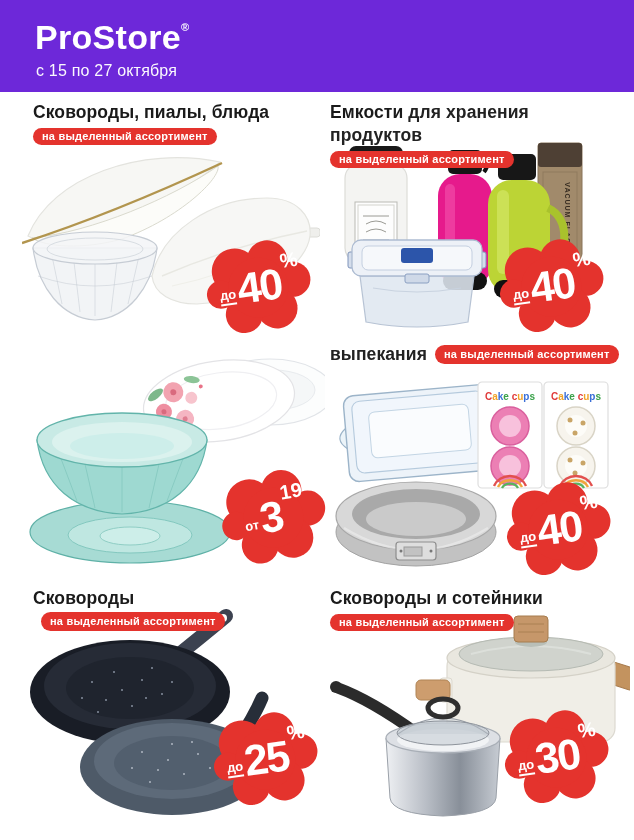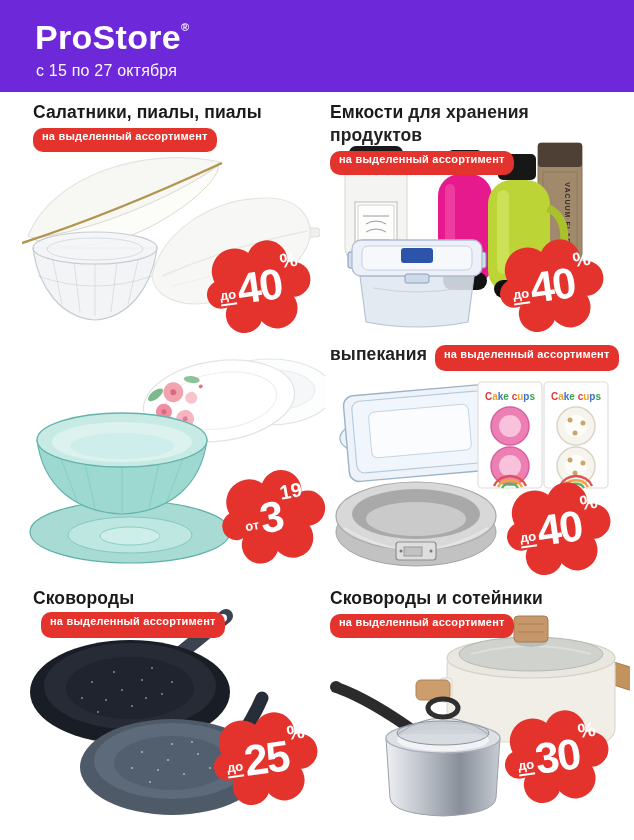--- a/index.html
+++ b/index.html
@@ -11,21 +11,21 @@
   .header{position:absolute;left:0;top:0;width:634px;height:92px;background:#6d28d9;color:#fff}
   .logo{position:absolute;left:35px;top:20px;font-size:34px;font-weight:bold;letter-spacing:.3px;line-height:1}
   .logo .reg{font-size:11px;vertical-align:18px;font-weight:bold}
   .dates{position:absolute;left:36px;top:62px;font-size:16px;font-weight:normal;letter-spacing:.2px;opacity:.97}
 
   
   .section{position:absolute;width:292px;z-index:3}
   .title{font-size:17.5px;line-height:1.3;color:#1a1a1a;font-weight:bold;letter-spacing:.1px}
   .title .light{font-weight:bold;color:#222}
   .pill{display:inline-block;background:#e4332d;color:#fff;font-size:11px;font-weight:bold;
-        padding:2px 9px 10px;border-radius:10px;letter-spacing:.2px;white-space:nowrap;vertical-align:2px}
+        padding:2px 9px 3px;border-radius:10px;letter-spacing:.2px;white-space:nowrap;vertical-align:2px}
   .pill-row{margin-top:4px}
   .inline-pill{margin-left:8px}
 
   
   .art{position:absolute;z-index:1}
 
   
   .offer{position:absolute;width:110px;height:97px;z-index:2;transform:rotate(-8deg)}
   .offer.tilt-more{transform:rotate(-10deg)}
   .offer .blob{position:absolute;inset:0;width:100%;height:100%}
@@ -39,21 +39,21 @@
 <body>
 
 <div class="page">
 
   <div class="header">
     <div class="logo"><span>ProStore</span><span class="reg">®</span></div>
     <div class="dates">с 15 по 27 октября</div>
   </div>
 
   <div class="section" style="left:33px;top:101px">
-    <div class="title"><span>Салатники, пиалы, пиалы</span><span class="light"></span></div>
+    <div class="title"><span>Сковороды, пиалы, блюда</span><span class="light"></span></div>
     <div class="pill-row"><span class="pill">на выделенный ассортимент</span></div>
   </div>
 
   <div class="section" style="left:330px;top:101px">
     <div class="title"><span>Емкости</span><span class="light"> для хранения продуктов</span></div>
     <div class="pill-row"><span class="pill">на выделенный ассортимент</span></div>
   </div>
 
 
   <div class="section" style="left:330px;top:343px">

